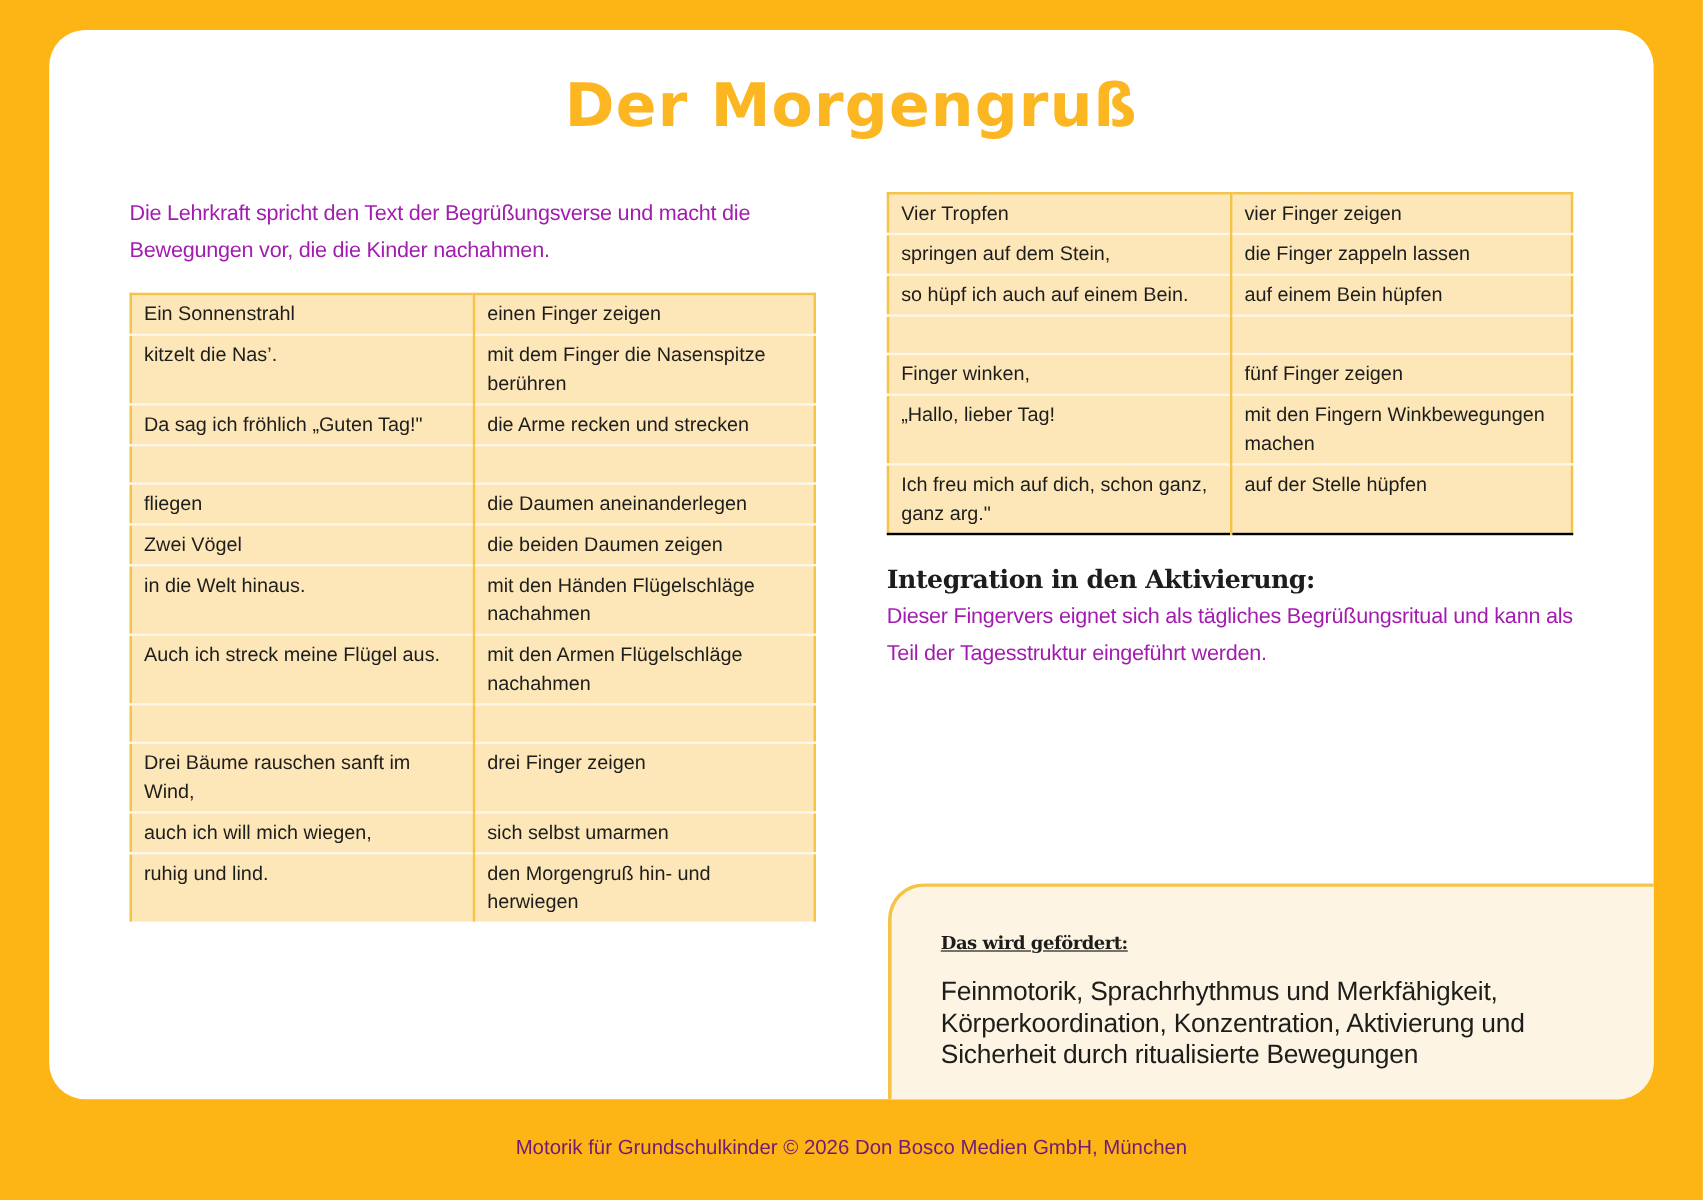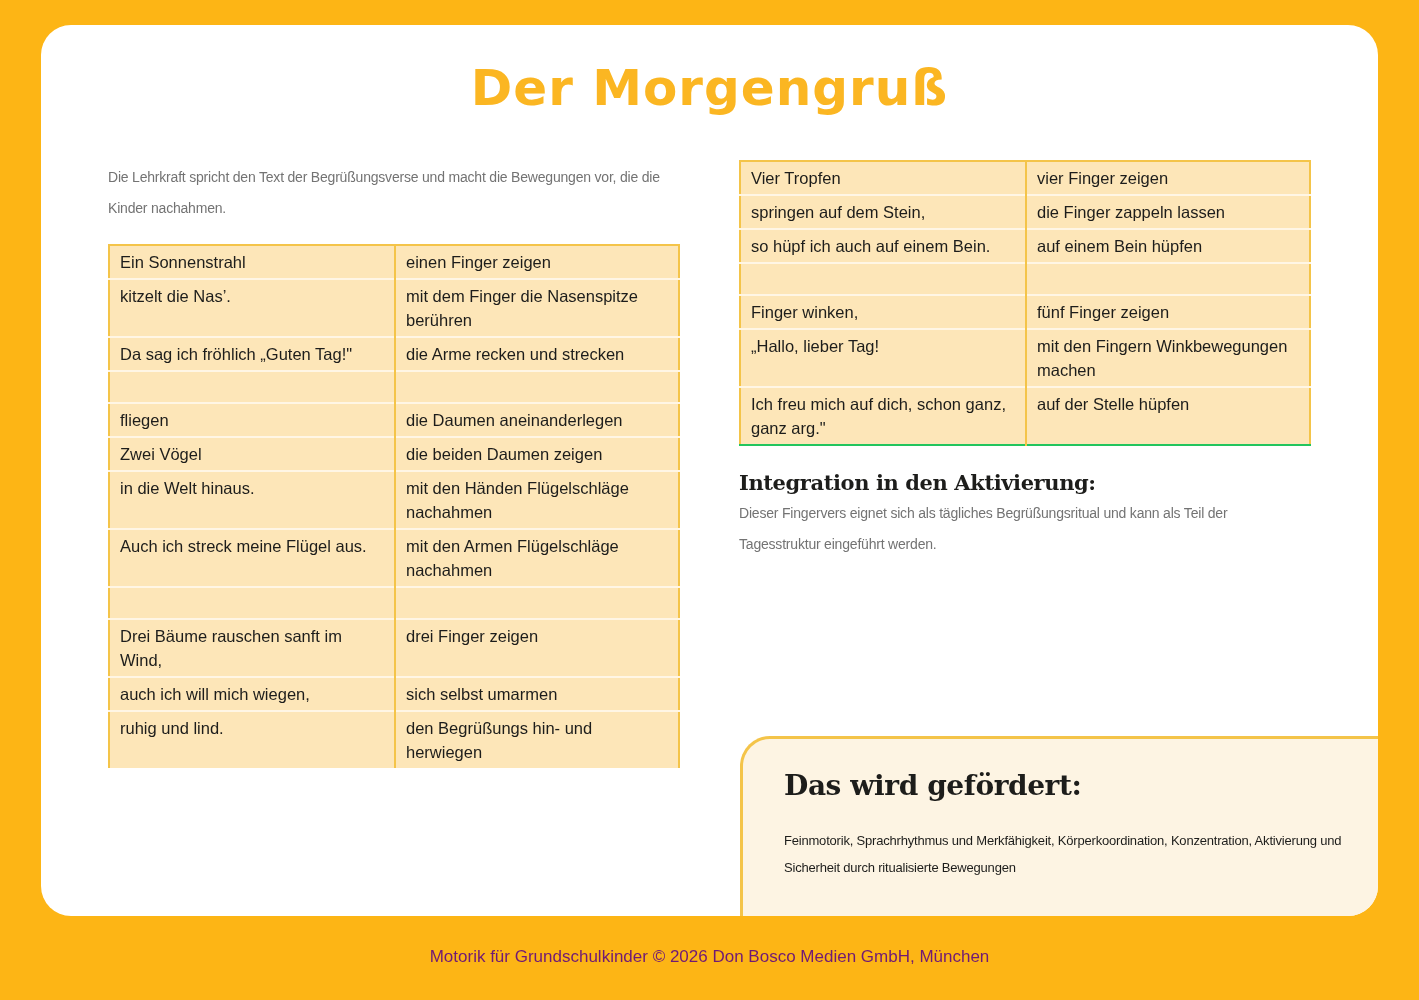--- a/index.html
+++ b/index.html
@@ -40,23 +40,23 @@
   }
   .h2 {
     font-family: "DejaVu Serif", serif;
     font-weight: bold;
     font-size: 21px;
     letter-spacing: -0.4px;
     color: #1d1d1b;
     line-height: 30px;
   }
   .para {
-    font-size: 14px;
+    font-size: 18px;
     line-height: 31px;
-    color: #737373;
+    color: #a21caf;
     letter-spacing: -0.2px;
   }
   table.verse {
     border-collapse: collapse;
     width: 572px;
     background: #fde6b8;
     border: 2px solid #f4c449;
     border-bottom: none;
   }
   .left-col table.verse { margin-top: 20px; }
@@ -65,36 +65,36 @@
     line-height: 24px;
     padding: 4px 10px 4px 10px;
     vertical-align: top;
     border-top: 2px solid #fff6e5;
     color: #1d1d1b;
   }
   table.verse tr:first-child td { border-top: none; }
   table.verse td.text { width: 286px; border-right: 2px solid #f4c449; }
   table.verse td.move { }
   table.verse tr.empty td { height: 32px; }
-  .right-col table.verse { border-bottom: 2px solid #22c55e; padding-left: 20px; }
+  .right-col table.verse { border-bottom: 2px solid #000000; padding-left: 20px; }
   .integration { margin-top: 22px; }
   .promo {
     position: absolute;
     left: 699px; top: 711px;
     width: 650px; height: 200px;
     background: #fdf4e3;
     border-top: 3px solid #f4c449;
     border-left: 3px solid #f4c449;
     border-top-left-radius: 30px;
     padding: 32px 40px 0 41px;
   }
-  .promo .h2 { font-size: 28px; }
+  .promo .h2 { font-size: 15px; text-decoration: underline; }
   .promo .body {
-    margin-top: 27px;
-    font-size: 13px;
+    margin-top: 12px;
+    font-size: 22px;
     line-height: 26.5px;
     width: 560px;
     letter-spacing: -0.2px;
   }
   .footer {
     position: absolute;
     left: 0; right: 0; top: 947px;
     text-align: center;
     font-size: 17px;
     color: #701a75;
@@ -150,21 +150,21 @@
           <tr>
             <td class="text">Drei Bäume rauschen sanft im Wind,</td>
             <td class="move">drei Finger zeigen</td>
           </tr>
           <tr>
             <td class="text">auch ich will mich wiegen,</td>
             <td class="move">sich selbst umarmen</td>
           </tr>
           <tr>
             <td class="text">ruhig und lind.</td>
-            <td class="move">den Begrüßungs hin- und herwiegen</td>
+            <td class="move">den Morgengruß hin- und herwiegen</td>
           </tr>
         </tbody>
     </table>
   </div>
 
   <div class="right-col">
     <table class="verse">
       <tbody id="tbody-right">
           <tr>
             <td class="text">Vier Tropfen</td>

